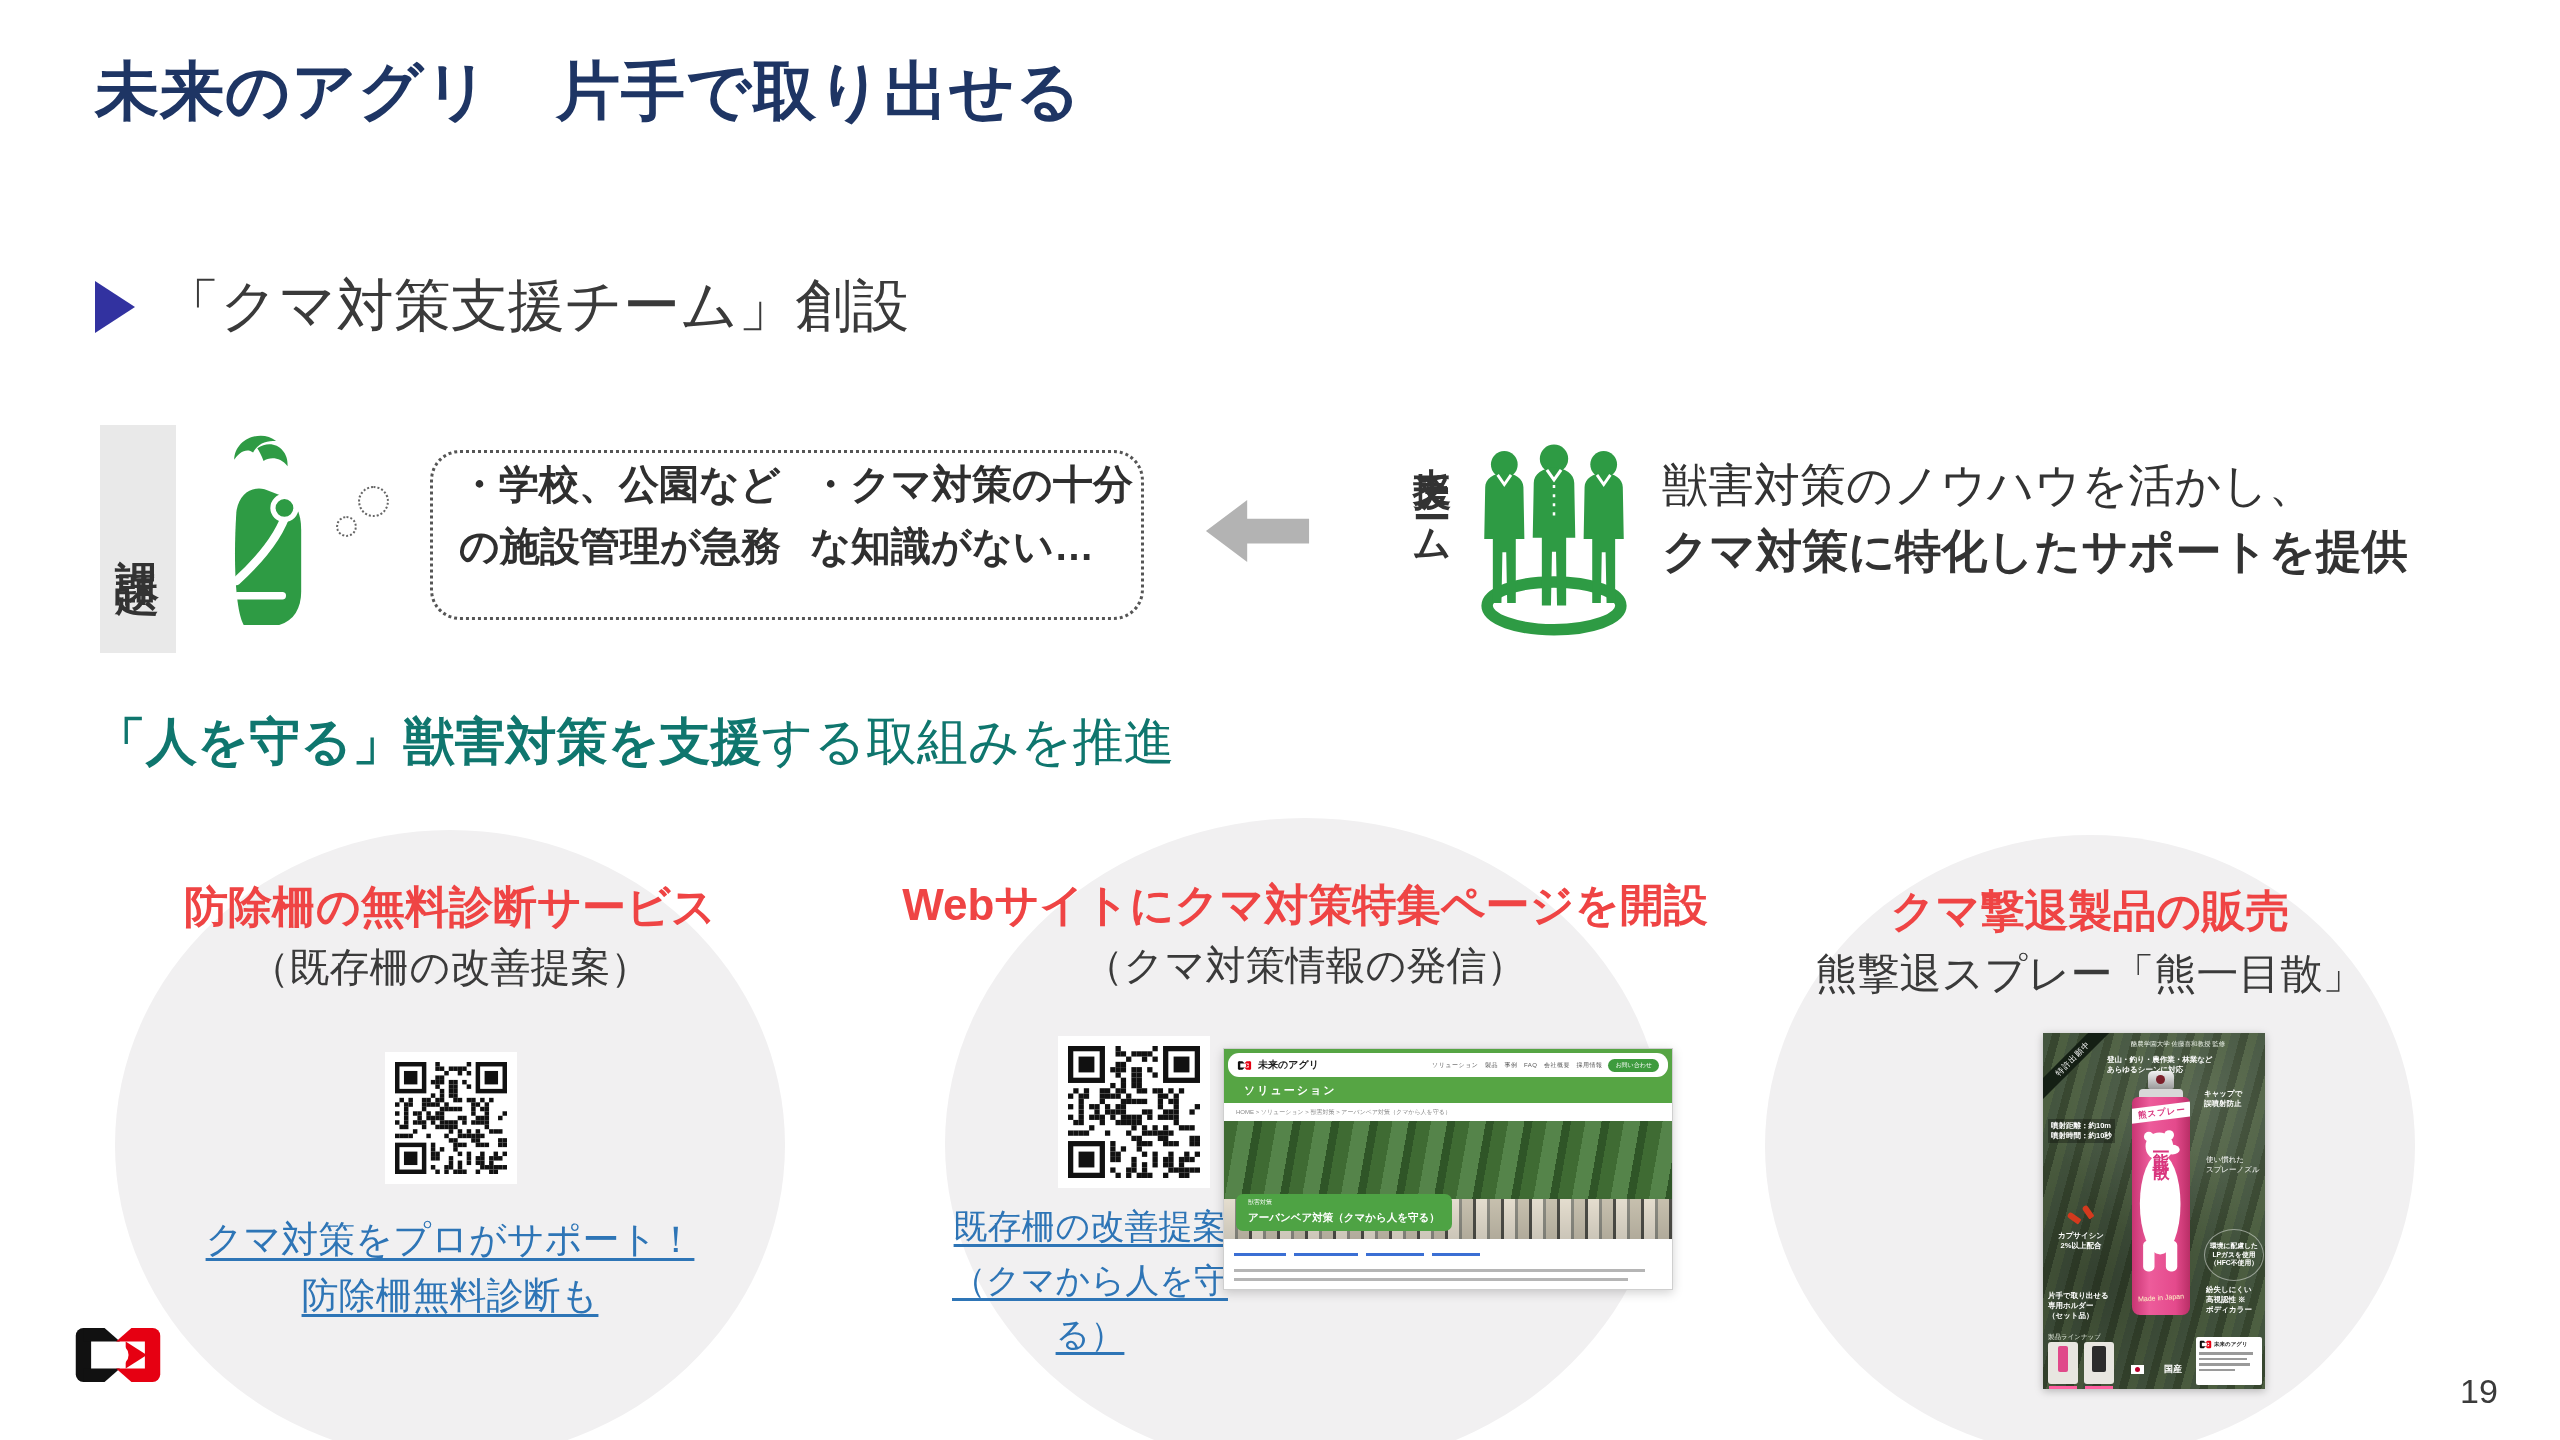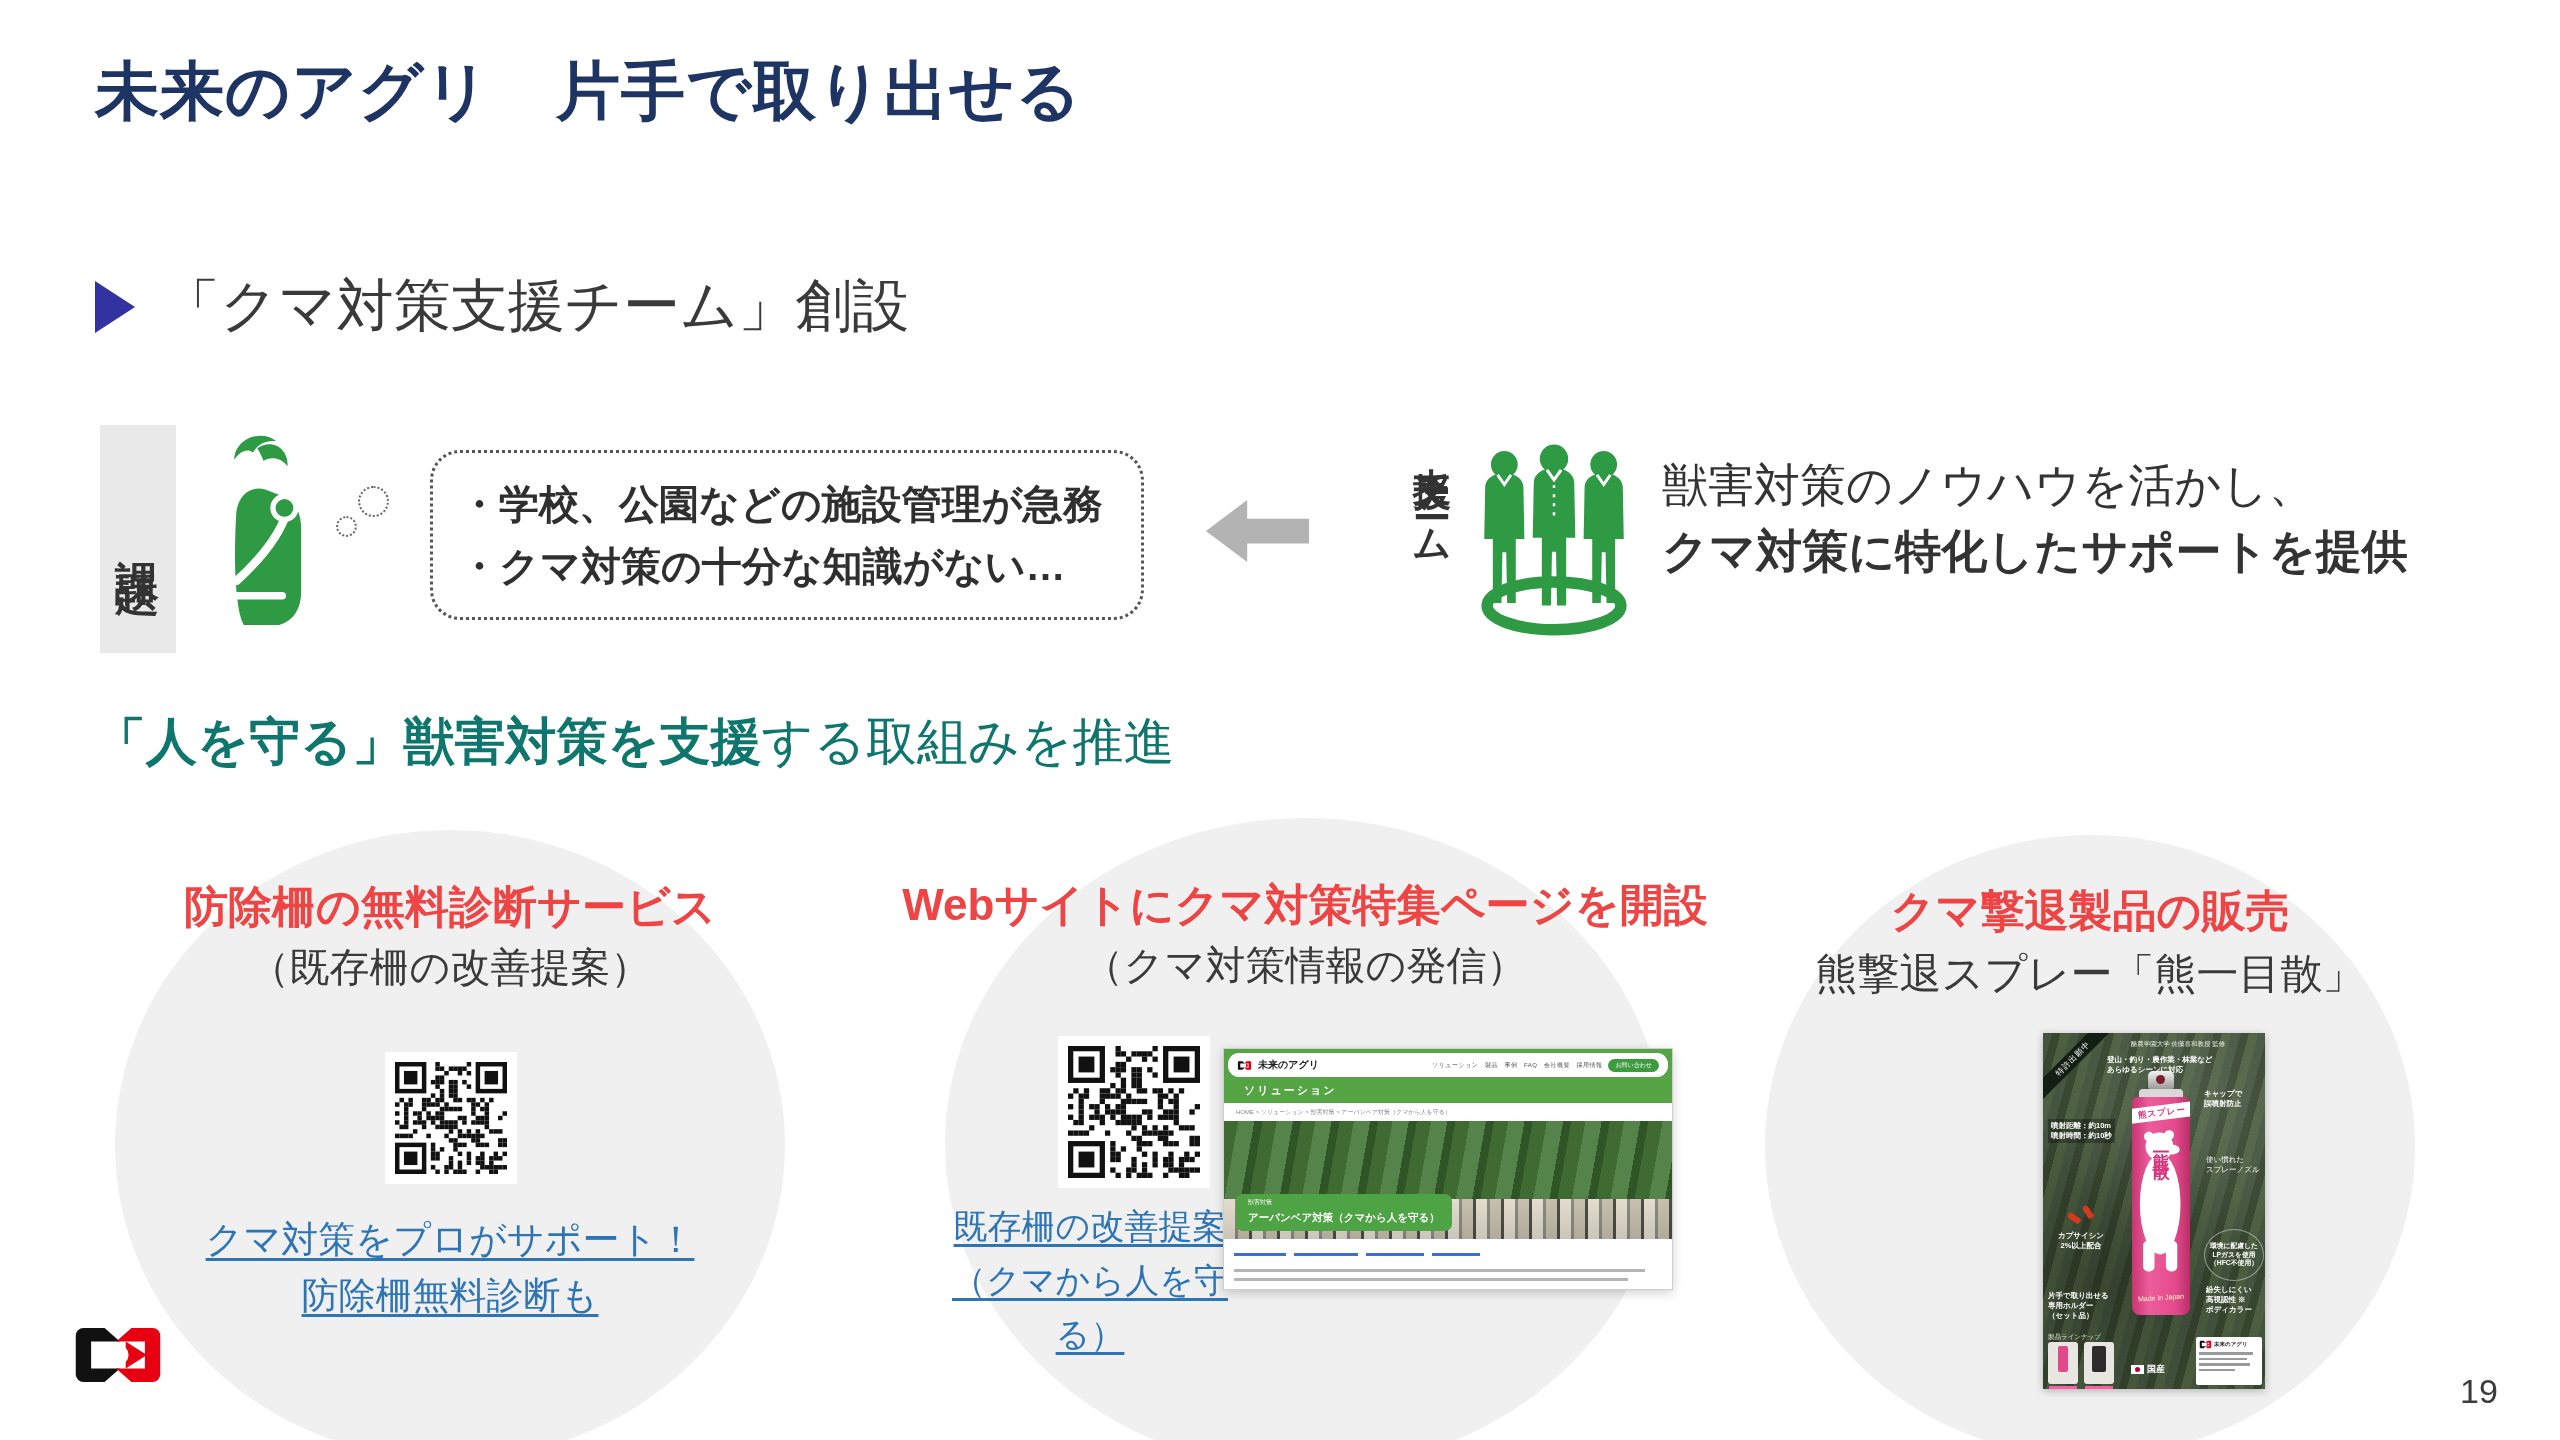--- a/index.html
+++ b/index.html
@@ -13,21 +13,21 @@
   .tri{width:0;height:0;border-left:40px solid #3232A0;border-top:26px solid transparent;border-bottom:26px solid transparent;}
   .subtitle-text{font-size:57px;color:#3a3a3a;}
 
   
   .kadai-box{left:100px;top:425px;width:76px;height:228px;background:#E9E9E9;display:flex;align-items:center;justify-content:center;}
   .kadai-box .vtext{writing-mode:vertical-rl;text-orientation:upright;font-size:44px;font-weight:bold;color:#333;letter-spacing:14px;}
   .person-icon{left:205px;top:432px;}
   .dot1{left:336px;top:516px;width:17px;height:17px;border:2px dotted #666;border-radius:50%;}
   .dot2{left:358px;top:486px;width:27px;height:27px;border:2px dotted #666;border-radius:50%;}
   .bubble{left:430px;top:450px;width:714px;height:170px;border:3px dotted #555;border-radius:30px;
-          display:flex;flex-direction:column;justify-content:center;padding-left:26px;box-sizing:border-box;}
+          display:flex;flex-direction:row;justify-content:center;padding-left:26px;box-sizing:border-box;}
   .bubble div{font-size:40px;font-weight:bold;color:#2f2f2f;line-height:62px;}
   .arrow-icon{left:1205px;top:498px;}
   .support-label{left:1406px;top:438px;height:235px;writing-mode:vertical-rl;font-size:38px;font-weight:bold;color:#333;letter-spacing:5px;}
   .team-icon{left:1468px;top:428px;}
   .support-desc{left:1662px;top:452px;font-size:46px;color:#333;line-height:66px;}
   .support-desc .b{font-weight:bold;}
 
   .promo{left:95px;top:708px;font-size:51px;color:#0f766e;}
   .promo .b{font-weight:bold;}
 
@@ -114,21 +114,21 @@
   .can .cap{width:26px;height:18px;margin:0 auto;background:linear-gradient(#f2f2f2,#9a9a9a);border-radius:5px 5px 2px 2px;position:relative;}
   .can .cap:after{content:"";position:absolute;left:8px;top:4px;width:9px;height:9px;border-radius:50%;background:#7c1f2a;}
   .can .shoulder{width:44px;height:8px;margin:0 auto;background:#d8d8d8;border-radius:4px 4px 0 0;}
   .can .body{position:relative;width:58px;height:218px;margin:0 auto;background:linear-gradient(90deg,#c83573,#ED5C9B 30%,#e44a8c 75%,#b92e66);border-radius:6px 6px 8px 8px;overflow:hidden;}
   .can .band{position:absolute;top:8px;left:-6px;width:72px;height:15px;background:#fff;transform:rotate(-7deg);
              color:#D9357E;font-size:8.5px;font-weight:bold;text-align:center;line-height:15px;letter-spacing:1px;}
   .can svg.bear{position:absolute;left:3px;top:28px;}
   .can .vname{position:absolute;left:50%;top:42px;transform:translateX(-50%);writing-mode:vertical-rl;text-orientation:upright;
               font-size:17px;font-weight:bold;color:#D9357E;letter-spacing:4px;}
   .can .made{position:absolute;bottom:14px;width:100%;text-align:center;font-size:7px;color:#fdf3c4;transform:rotate(-4deg);}
-  .fl-domestic{position:absolute;left:88px;top:330px;display:flex;align-items:center;gap:3px;}
+  .fl-domestic{position:absolute;left:88px;top:330px;display:flex;align-items:center;gap:20px;}
   .flagjp{width:13px;height:9px;background:#fff;display:inline-flex;align-items:center;justify-content:center;}
   .flagjp i{width:5px;height:5px;background:#bc002d;border-radius:50%;display:block;}
   .fl-domestic span{font-size:9px;font-weight:bold;color:#fff;}
   .fl-contact{position:absolute;right:3px;bottom:4px;width:66px;height:48px;background:#fff;border-radius:2px;padding:3px;box-sizing:border-box;}
   .fl-contact .row{display:flex;align-items:center;gap:2px;}
   .fl-contact .brand{font-size:5.5px;font-weight:bold;color:#222;white-space:nowrap;}
   .fl-contact .ln{height:2.5px;background:#9a9a9a;margin-top:3px;}
 
   .corner-logo{left:70px;top:1322px;}
   .page-num{left:2460px;top:1372px;font-size:34px;color:#3b3b3b;}

